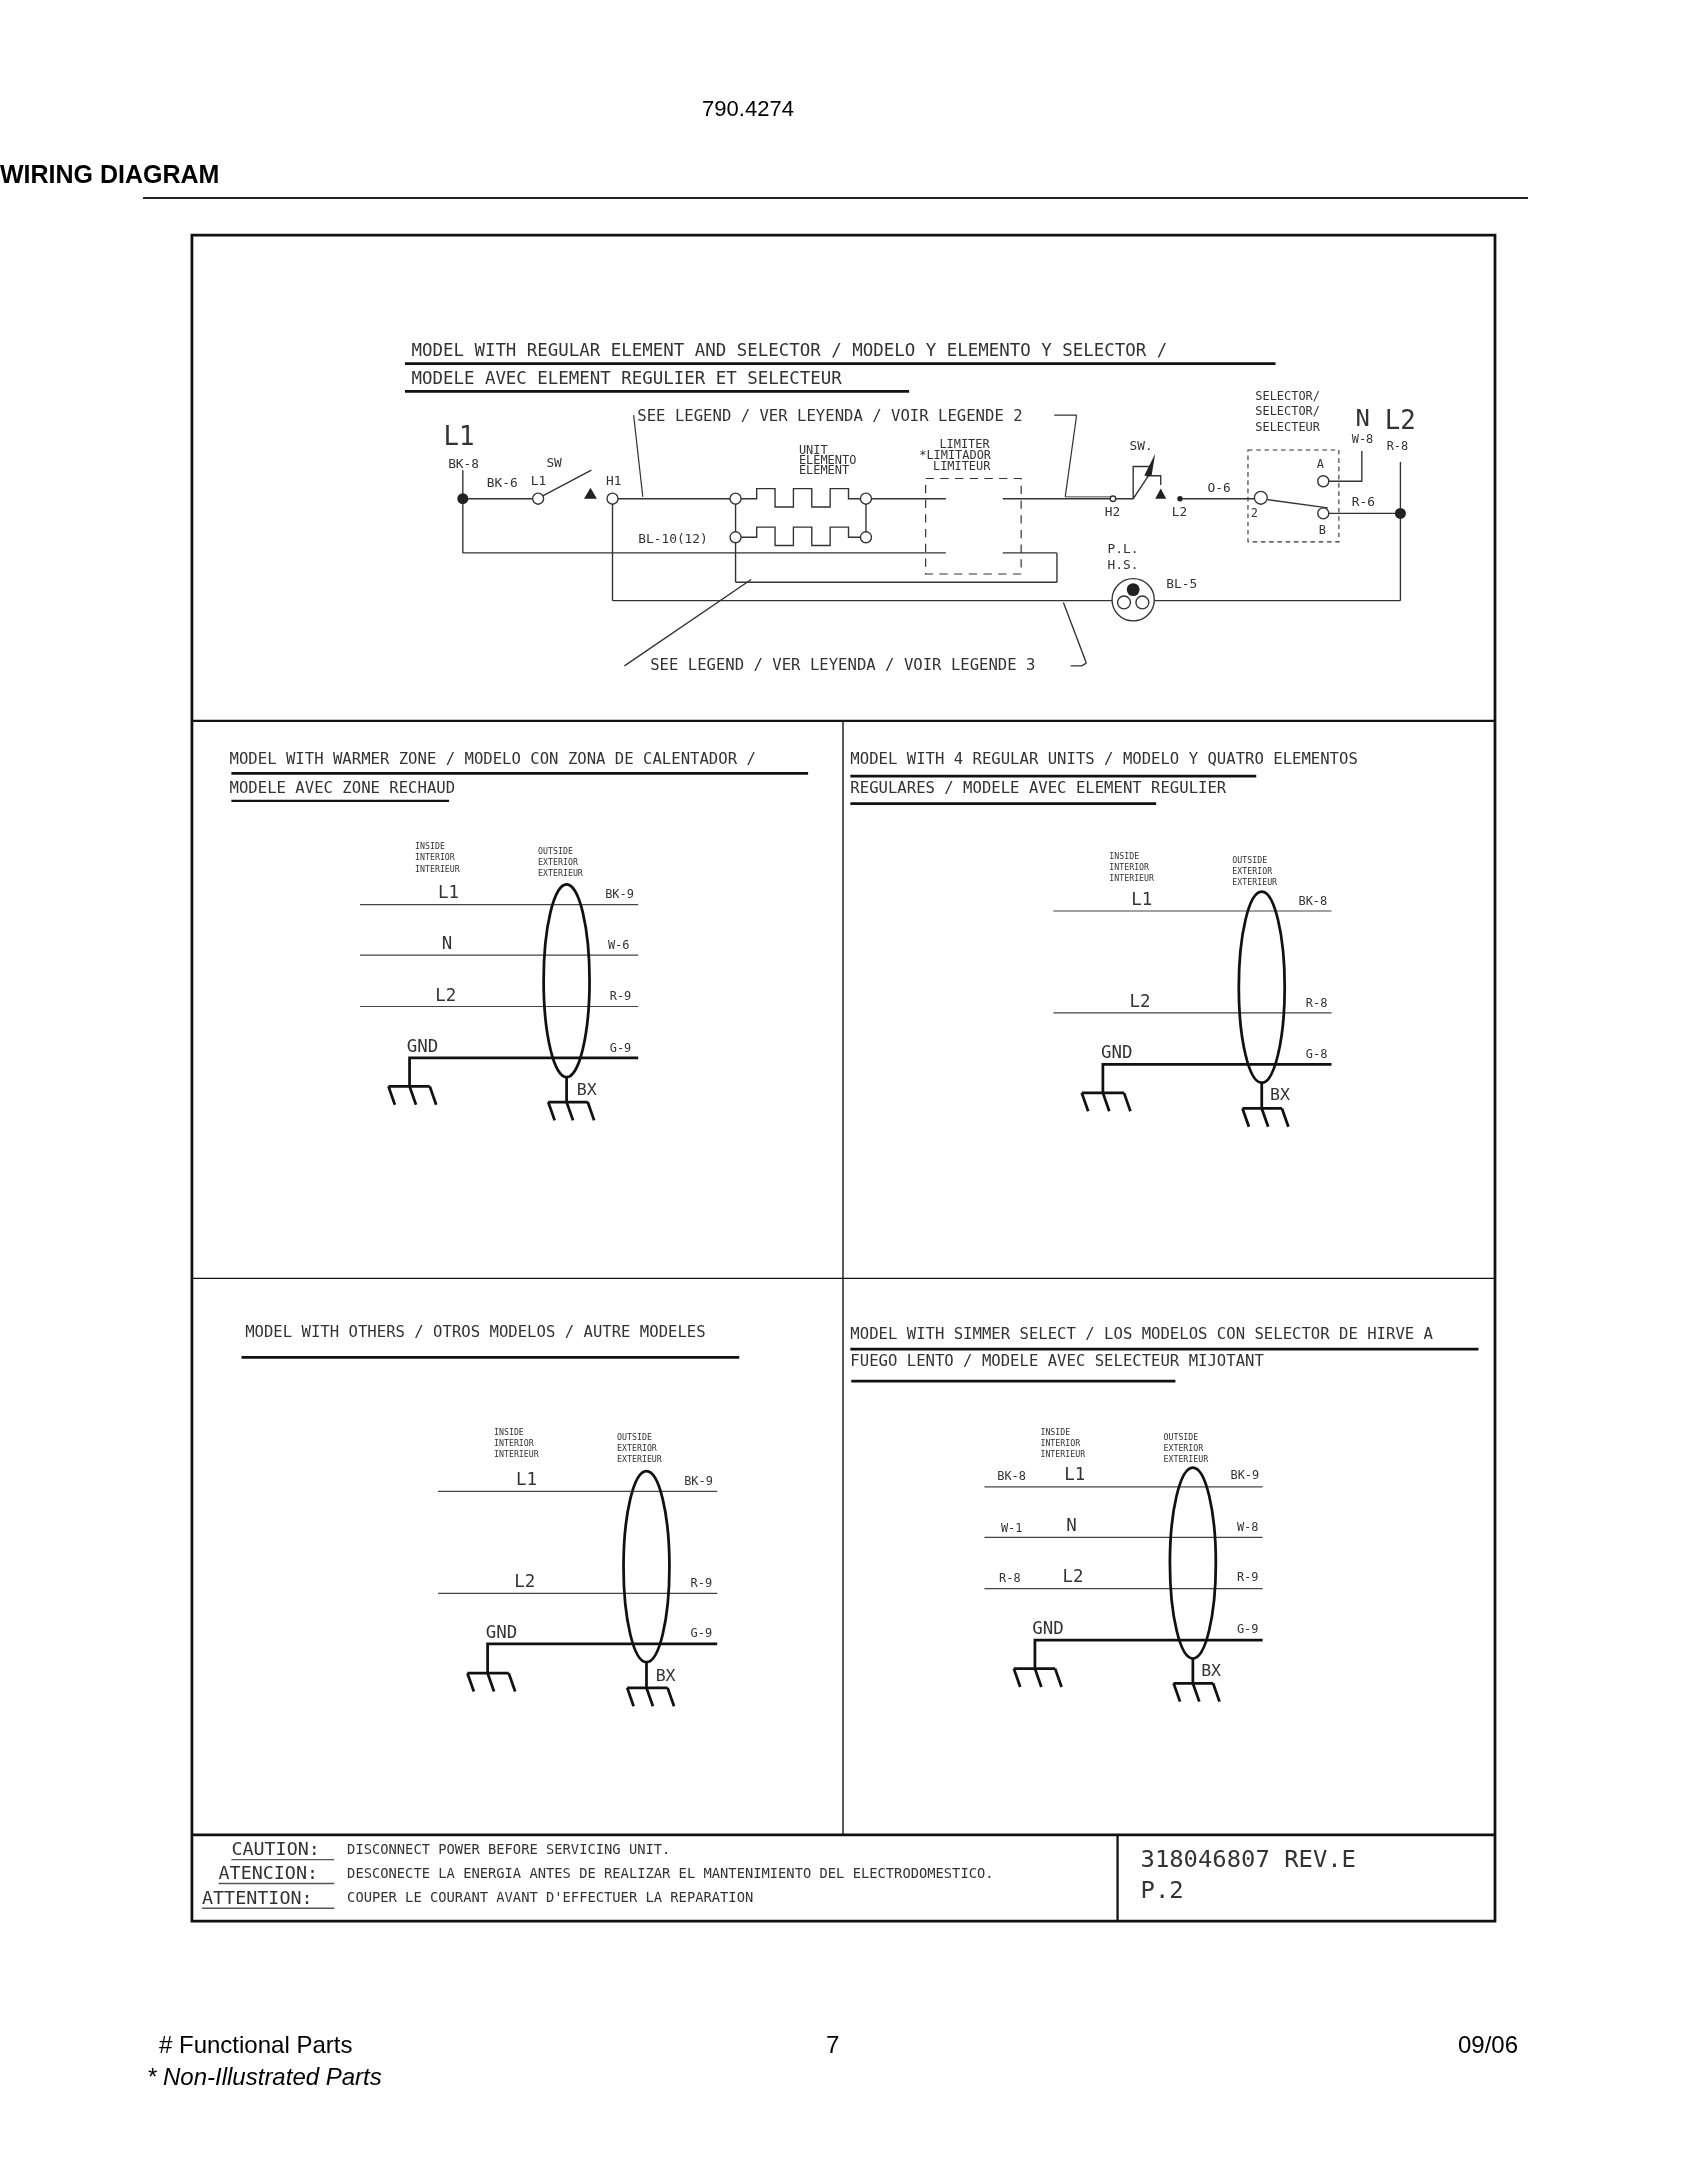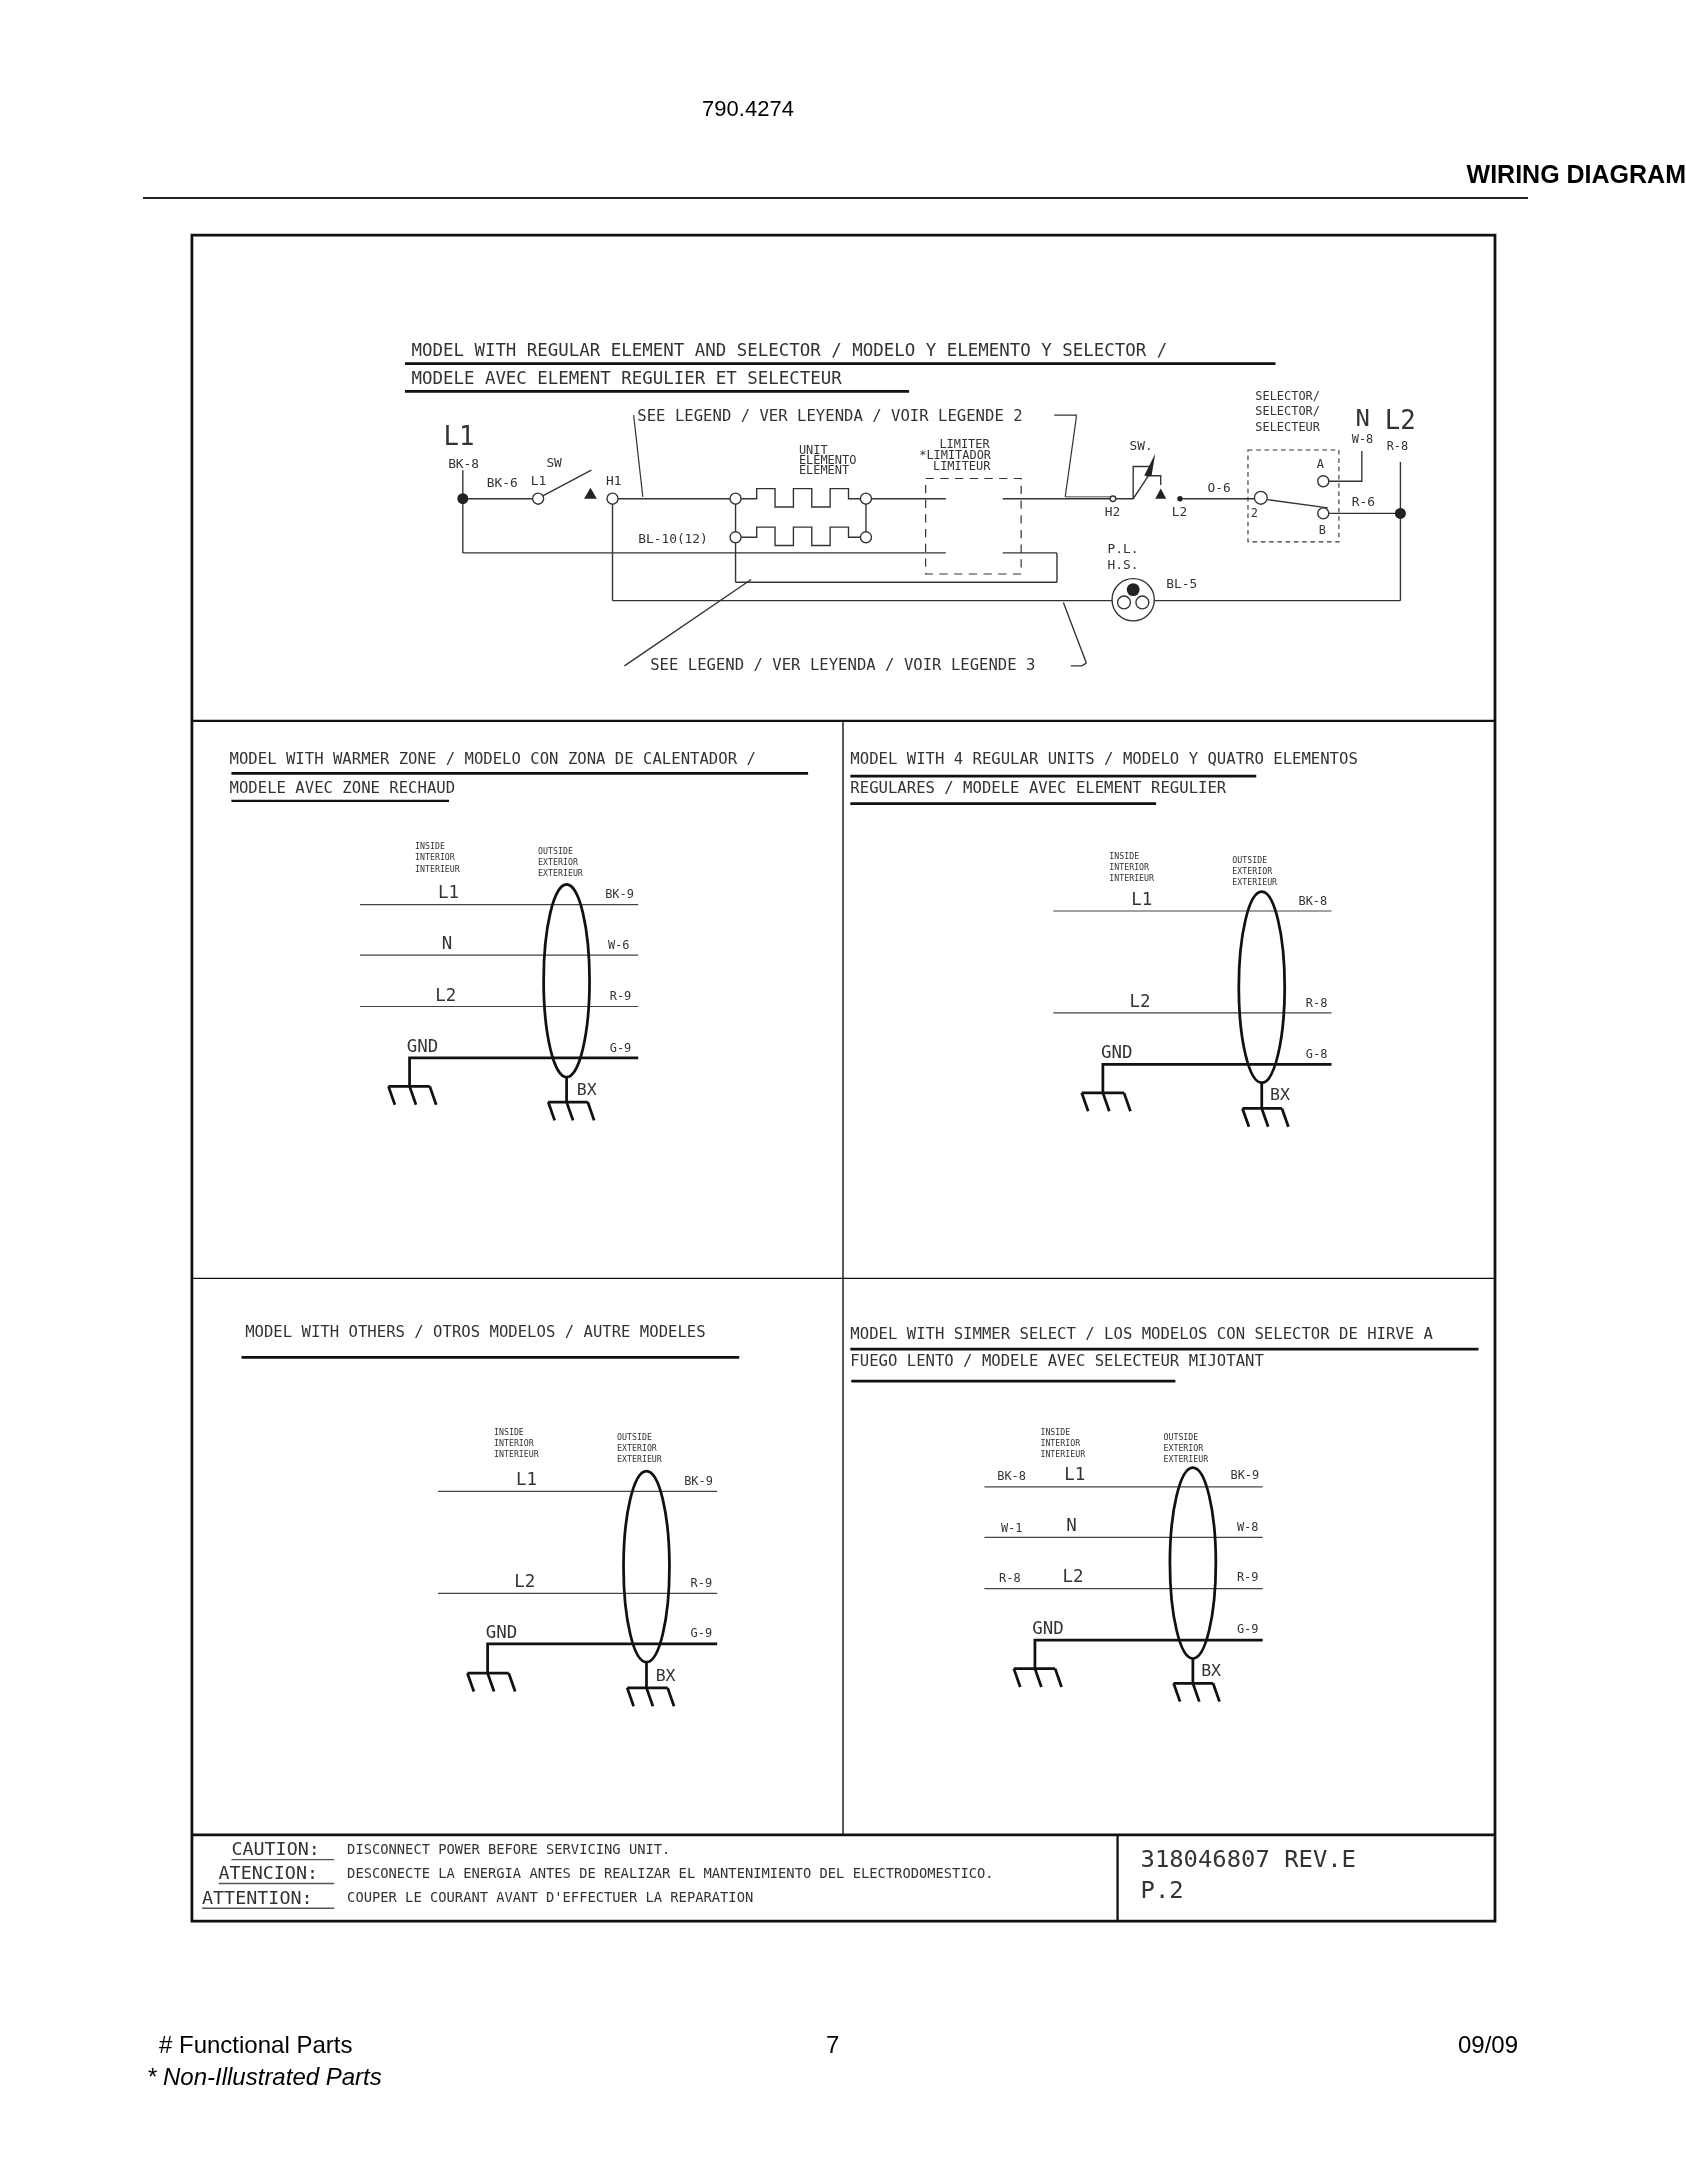--- a/index.html
+++ b/index.html
@@ -1,18 +1,18 @@
 <!DOCTYPE html>
 <html style="font-size:14.7px"><head>
 <meta charset="utf-8">
 <style>
   html, body { margin: 0; padding: 0; background: #ffffff; }
   body { width: 1686px; height: 2182px; position: relative; overflow: hidden; font-family: "Liberation Sans", sans-serif; color: #000; }
   .page-code { position: absolute; left: 0; width: 1496px; top: 96px; text-align: center; font-size: 22px; }
-  .page-title { position: absolute; left: 0; width: 1686px; top: 160px; text-align: right; font-size: 25px; font-weight: bold; }
+  .page-title { position: absolute; left: 0; width: 1686px; top: 160px; text-align: left; font-size: 25px; font-weight: bold; }
   .title-rule { position: absolute; left: 143px; width: 1385px; top: 197px; height: 1.8px; background: #222; }
   .foot { position: absolute; font-size: 24px; }
   svg.diagram { position: absolute; left: 0; top: 0; }
   .cad { font-family: "DejaVu Sans Mono", monospace; fill: #333; }
 </style>
 </head>
 <body>
 
 <div class="page-code">790.4274</div>
 <div class="page-title">WIRING DIAGRAM</div>
@@ -303,14 +303,14 @@
     <line x1="220" y1="2078" x2="364" y2="2078" stroke="#555" stroke-width="1.5"></line>
     <text class="cad" x="378" y="2071" font-size="15">COUPER LE COURANT AVANT D'EFFECTUER LA REPARATION</text>
     <text class="cad" x="1242" y="2033" font-size="26">318046807 REV.E</text>
     <text class="cad" x="1242" y="2067" font-size="26">P.2</text>
   </g>
 </svg>
 
 <div class="foot" style="left:159px; top:2031px;"># Functional Parts</div>
 <div class="foot" style="left:147px; top:2063px;font-style:italic;">* Non-Illustrated Parts</div>
 <div class="foot" style="left:826px; top:2031px;">7</div>
-<div class="foot" style="left:1458px; top:2031px;">09/09</div>
+<div class="foot" style="left:1458px; top:2031px;">09/06</div>
 
 
 </body></html>

